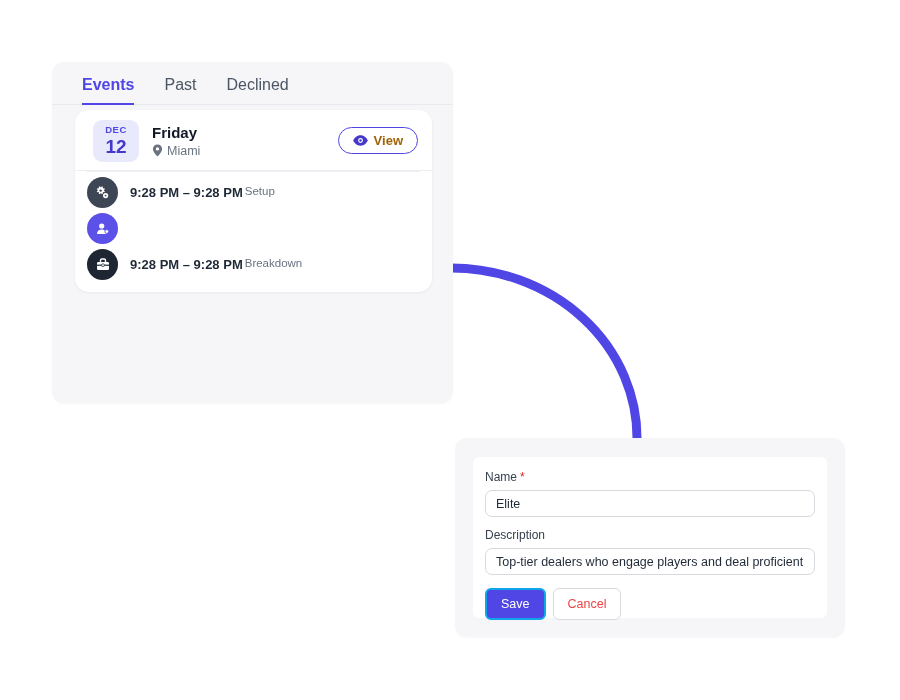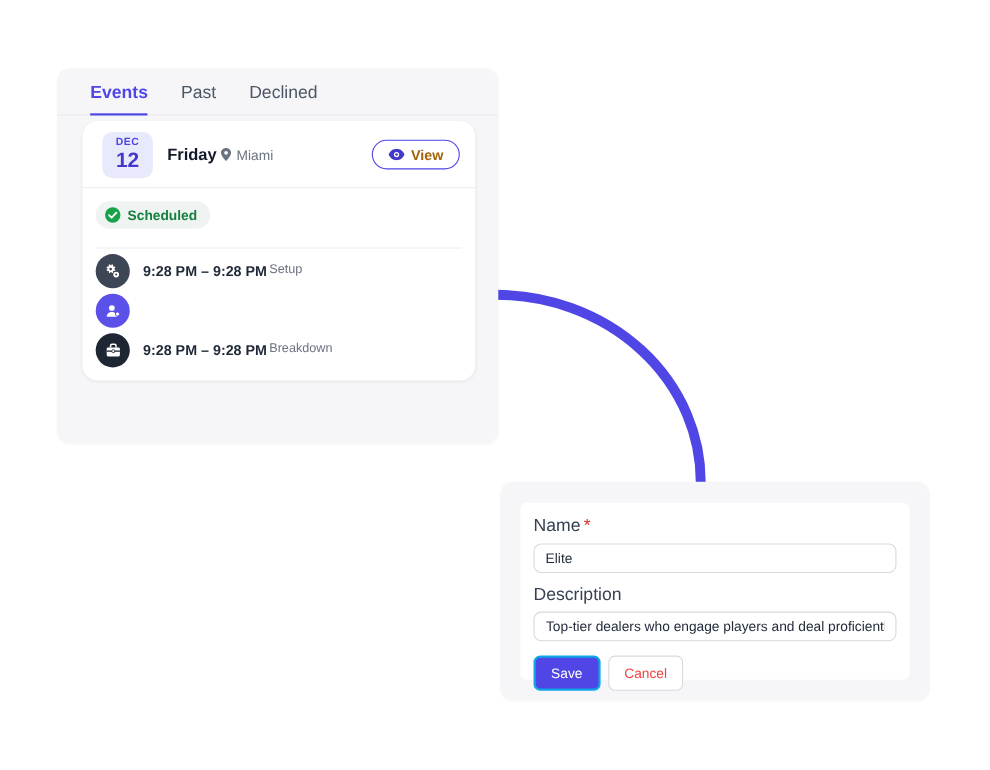--- a/index.html
+++ b/index.html
@@ -17,21 +17,21 @@
   .tab { font-size:16px; color:#4b5563; padding-bottom:9px; cursor:pointer; font-weight:400; }
   .tab.active { color:#4f46e5; font-weight:700; border-bottom:2px solid #4f46e5; margin-bottom:-1px; }
 
   .event-card { position:absolute; left:23px; top:48px; width:357px; background:#ffffff;
     border-radius:14px; box-shadow:0 1px 3px rgba(16,24,40,0.06); }
   .card-header { display:flex; align-items:center; padding:10px 14px 9px 18px; height:60px; }
   .date-block { width:46px; height:42px; background:#e8eafb; border-radius:9px;
     display:flex; flex-direction:column; align-items:center; justify-content:center; line-height:1; }
   .date-month { font-size:9.5px; font-weight:700; color:#4f46e5; letter-spacing:0.5px; }
   .date-day { font-size:19px; font-weight:700; color:#4338ca; margin-top:2px; }
-  .head-text { margin-left:13px; display:flex; gap:3px; }
+  .head-text { margin-left:13px; display:flex; flex-direction:column; gap:3px; }
   .event-title { font-size:15px; font-weight:700; color:#111827; }
   .event-loc { display:flex; align-items:center; gap:4px; font-size:12.5px; color:#6b7280; }
   .spacer { flex:1; }
   .view-btn { display:inline-flex; align-items:center; gap:6px; border:1.5px solid #4f46e5;
     border-radius:999px; padding:5px 14px; background:#ffffff; color:#a16207;
     font-size:13px; font-weight:700; cursor:pointer; }
 
   .divider { border-top:1px solid #eceef1; }
   .divider.inset { margin:0 12px; }
 
@@ -51,21 +51,21 @@
     display:flex; align-items:center; justify-content:center; }
   .t-text { display:flex; flex-direction:row; gap:2px; }
   .t-time { font-size:13px; font-weight:700; color:#1f2937; }
   .t-sub { font-size:11.5px; color:#6b7280; }
 
   
   .form-panel { position:absolute; left:455px; top:438px; width:390px; height:199px;
     background:#f6f6f9; border-radius:12px; z-index:1; box-shadow:0 1px 2px rgba(0,0,0,0.03); }
   .form-card { position:absolute; left:18px; top:19px; width:354px; height:161px;
     background:#ffffff; border-radius:6px; padding:13px 12px; }
-  .field-label { font-size:16px; color:#374151; margin-bottom:6px; }
+  .field-label { font-size:12px; color:#374151; margin-bottom:6px; }
   .req { color:#dc2626; margin-left:3px; }
   .text-input { width:100%; height:27px; border:1px solid #d6d9de; border-radius:7px;
     padding:0 10px; font-size:12.5px; color:#1f2937; background:#ffffff;
     font-family:"Liberation Sans", sans-serif; outline:none; }
   .desc-label { margin-top:11px; }
   .btn-row { margin-top:13px; display:flex; gap:7px; }
   .btn { font-size:12.5px; font-weight:400; border-radius:6px; padding:7px 14px; cursor:pointer;
     font-family:"Liberation Sans", sans-serif; }
   .btn-save { background:#4f46e5; color:#ffffff; border:2px solid #0ea5e9; }
   .btn-cancel { background:#ffffff; color:#ef4444; border:1px solid #d6d9de; }
@@ -111,29 +111,20 @@
             <path d="M7.5 0.3 C3.9 0.3 1.2 3 0.3 5.5 C1.2 8 3.9 10.7 7.5 10.7 C11.1 10.7 13.8 8 14.7 5.5 C13.8 3 11.1 0.3 7.5 0.3 Z" fill="#4338ca"></path>
             <circle cx="7.5" cy="5.5" r="2.4" fill="#ffffff"></circle>
             <circle cx="7.5" cy="5.5" r="1.2" fill="#4338ca"></circle>
           </svg>
           <span>View</span>
         </button>
       </div>
 
       <div class="divider"></div>
 
-      <div class="status-row">
-        <div class="status-badge">
-          <svg class="icon-svg" width="15" height="15" viewBox="0 0 15 15">
-            <circle cx="7.5" cy="7.5" r="7" fill="#16a34a"></circle>
-            <path d="M4.2 7.7 L6.5 9.9 L10.8 5.3" fill="none" stroke="#ffffff" stroke-width="1.7" stroke-linecap="round" stroke-linejoin="round"></path>
-          </svg>
-          <span>Scheduled</span>
-        </div>
-      </div>
 
       <div class="divider inset"></div>
 
 
       <div class="timeline">
 
         <div class="t-row">
           <div class="avatar" style="background: rgb(61, 70, 84);">
             <svg class="icon-svg" width="17" height="17" viewBox="0 0 17 17">
               <g fill="#ffffff">

